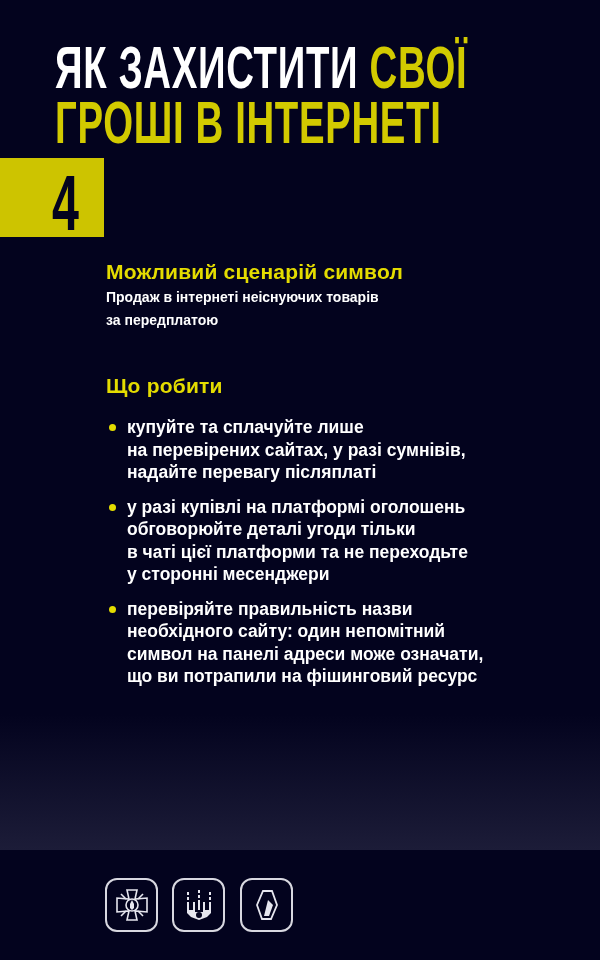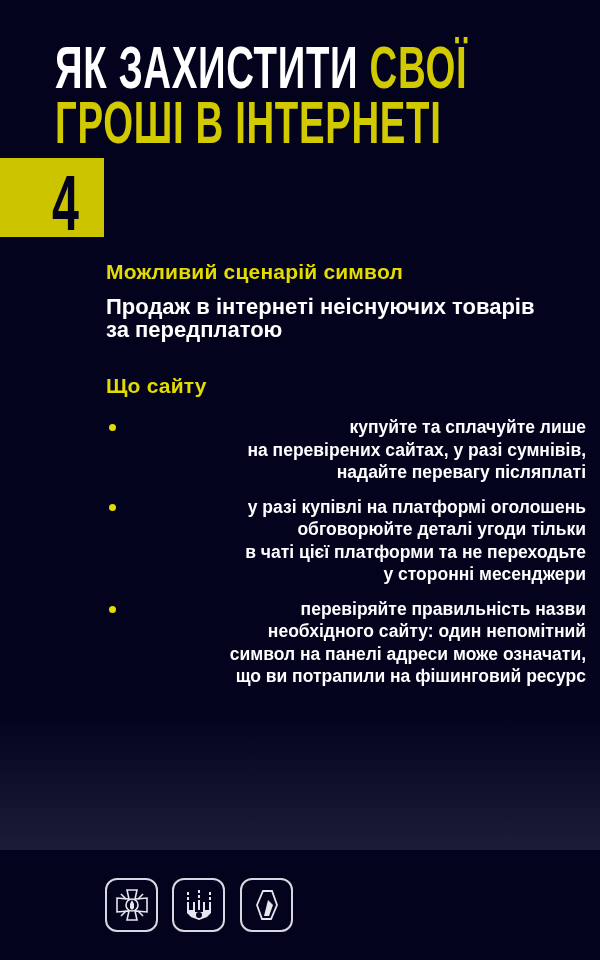--- a/index.html
+++ b/index.html
@@ -47,27 +47,27 @@
   .section-heading {
     position: absolute; left: 106px;
     font-weight: bold; font-size: 21px; color: #e4dc00;
     letter-spacing: 0.2px;
     white-space: nowrap;
   }
   .scenario-heading { top: 260px; }
   .todo-heading { top: 374px; }
 
   .scenario-text {
-    position: absolute; left: 106px; top: 295px; width: 470px;
-    font-weight: bold; font-size: 22px; line-height: 23px; color: #ffffff;
+    position: absolute; left: 106px; top: 286px; width: 470px;
+    font-weight: bold; font-size: 14px; line-height: 23px; color: #ffffff;
     white-space: pre-line;
   }
 
   .bullet-list { position: absolute; left: 106px; top: 416px; width: 480px; }
-  .bullet-item { position: relative; padding-left: 21px; margin-bottom: 12px; text-align: right; }
+  .bullet-item { position: relative; padding-left: 21px; margin-bottom: 12px; }
   .bullet-dot {
     position: absolute; left: 3px; top: 8px;
     width: 7px; height: 7px; border-radius: 50%; background: #e4dc00;
   }
   .bullet-text {
     font-weight: bold; font-size: 17.5px; line-height: 22.5px; color: #ffffff;
     white-space: pre-line; display: block;
   }
 
   .logo-box {
@@ -90,21 +90,21 @@
   </div>
 
   <div class="number-box">
     <span>4</span>
   </div>
 
   <div class="section-heading scenario-heading">Можливий сценарій символ</div>
   <div class="scenario-text">Продаж в інтернеті неіснуючих товарів
 за передплатою</div>
 
-  <div class="section-heading todo-heading">Що сайту</div>
+  <div class="section-heading todo-heading">Що робити</div>
 
   <div class="bullet-list">
     <div class="bullet-item">
       <span class="bullet-dot"></span>
       <span class="bullet-text">купуйте та сплачуйте лише
 на перевірених сайтах, у разі сумнівів,
 надайте перевагу післяплаті</span>
     </div>
     <div class="bullet-item">
       <span class="bullet-dot"></span>

